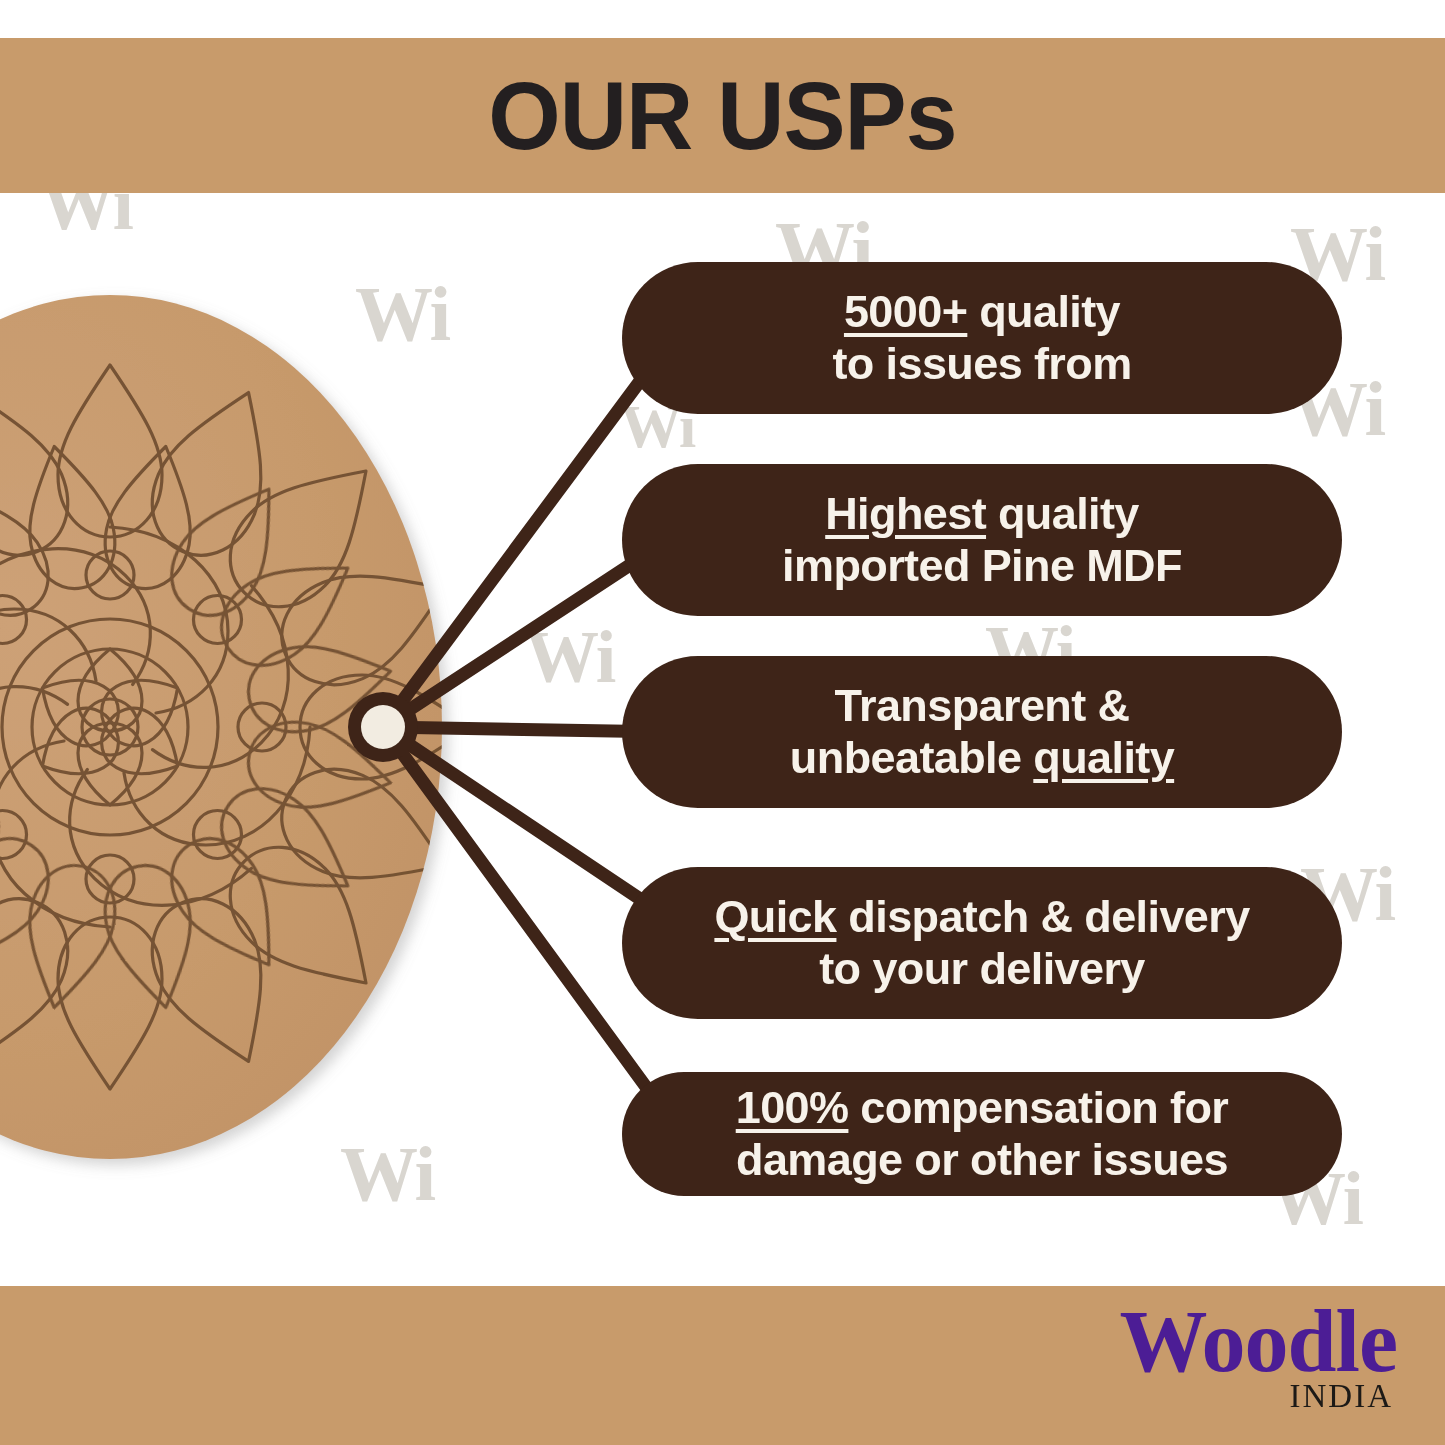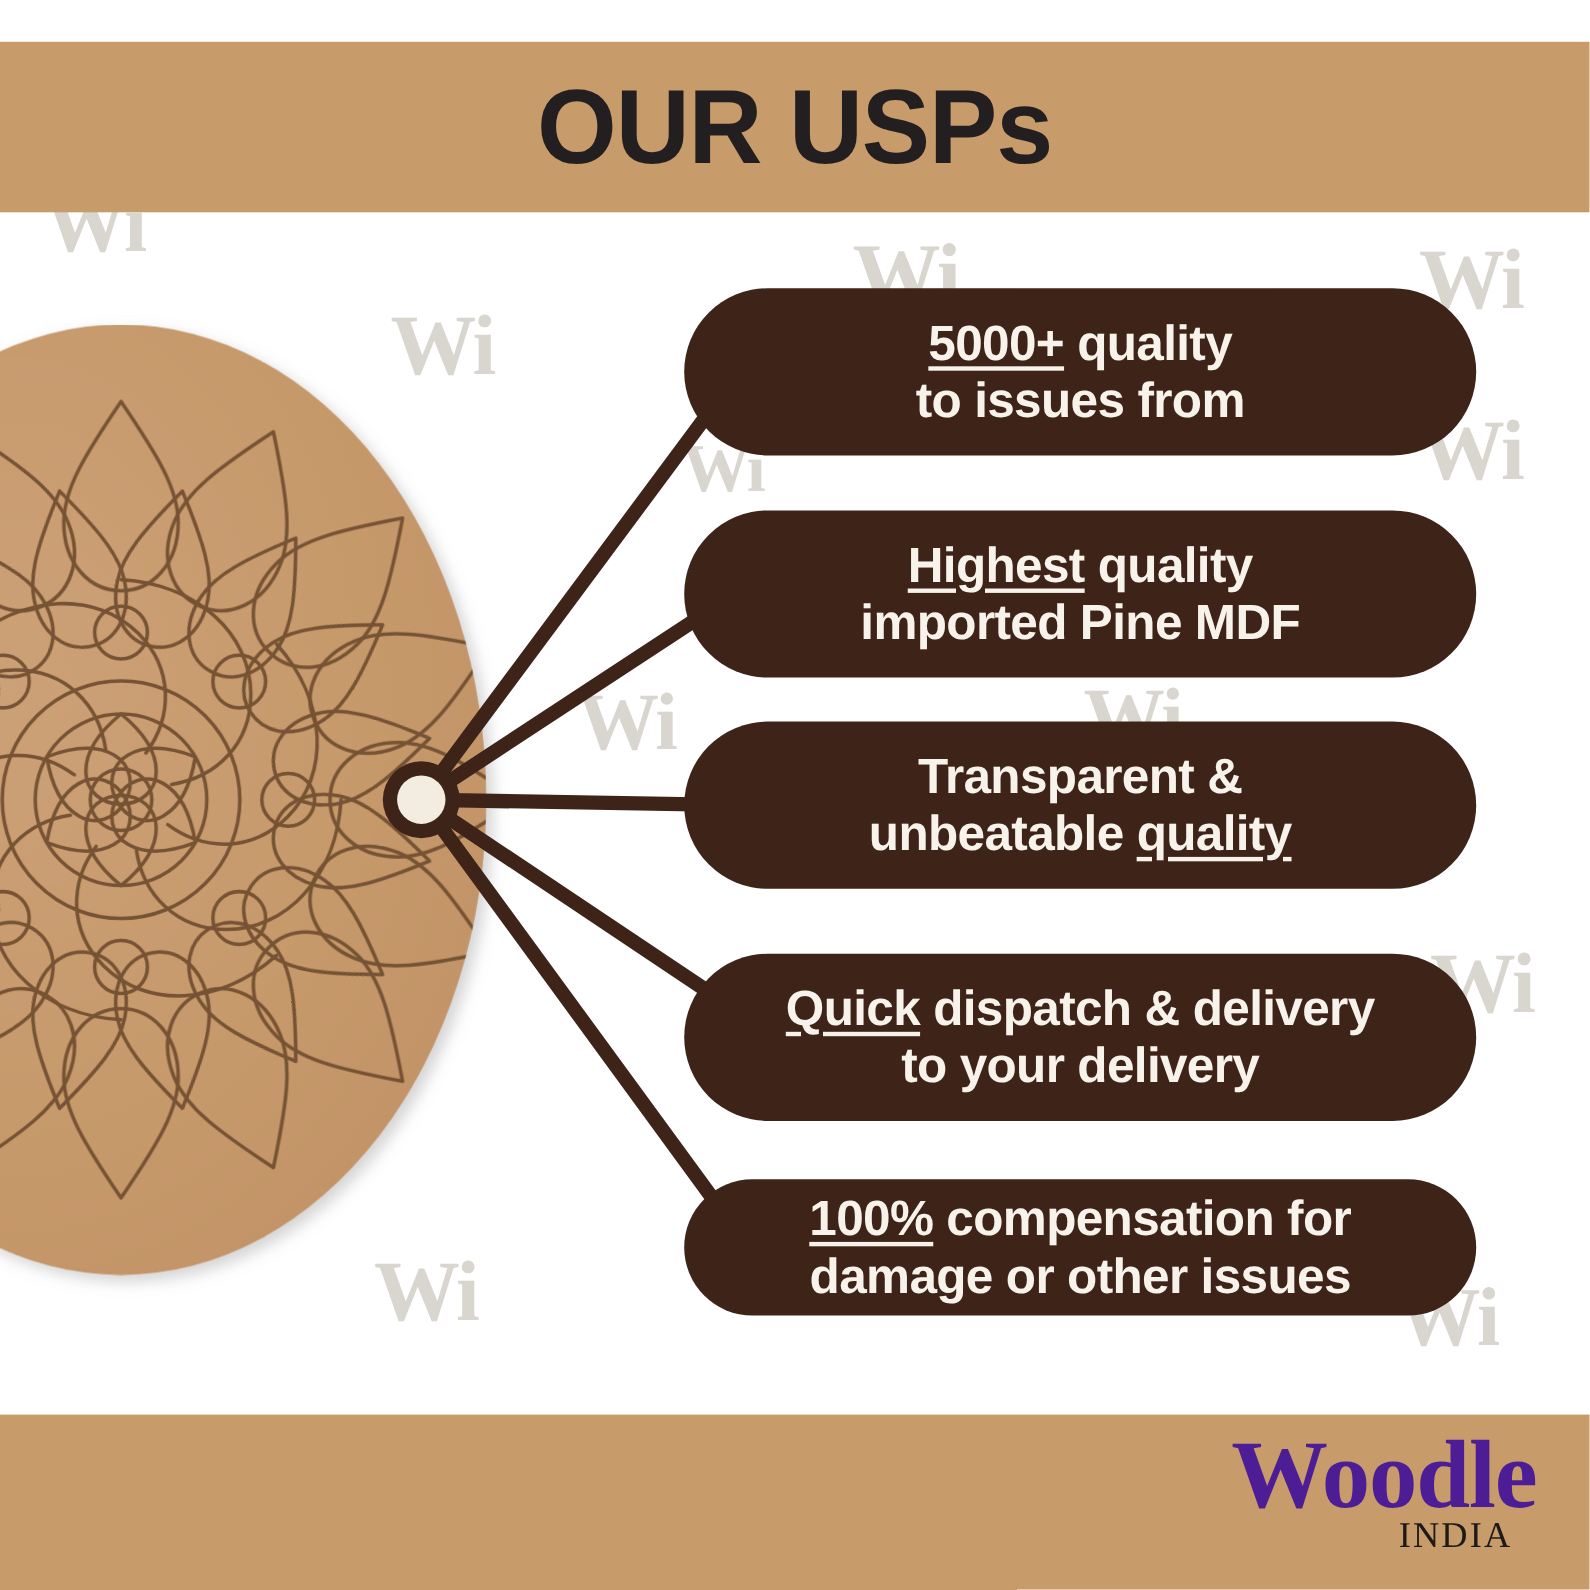--- a/index.html
+++ b/index.html
@@ -87,21 +87,21 @@
     letter-spacing: -1px;
   }
   #brand-sub {
     font-family: "Liberation Serif", serif;
     font-weight: 400;
     font-size: 33px;
     line-height: 1;
     color: #1d1a17;
     letter-spacing: 2px;
     margin-top: -4px;
-    margin-right: 22px;
+    margin-right: 4px;
   }
 
   
   #diagram-svg {
     position: absolute;
     left: 0; top: 0;
     width: 1445px;
     height: 1445px;
     z-index: 2;
   }

